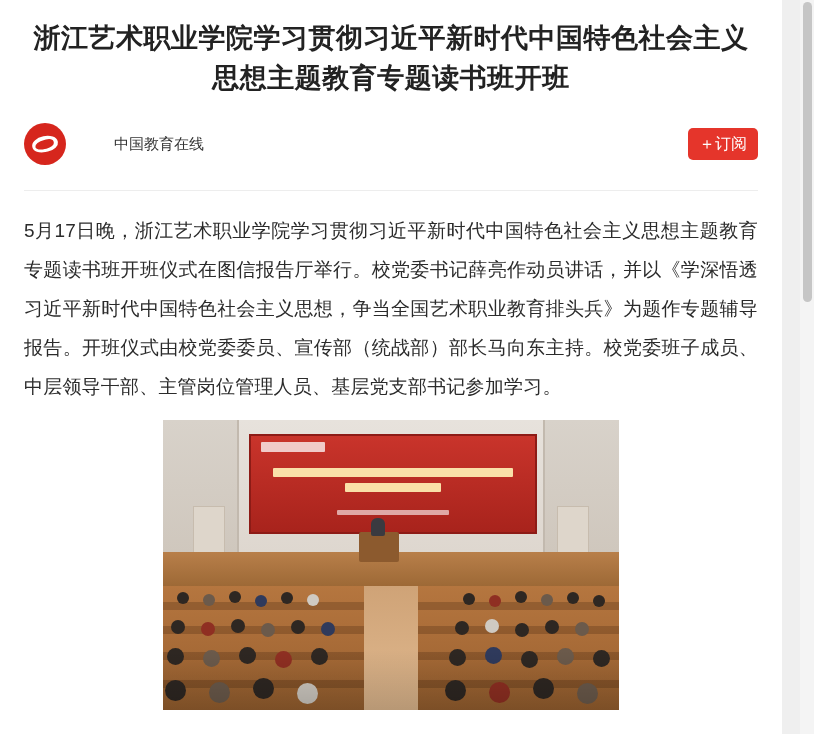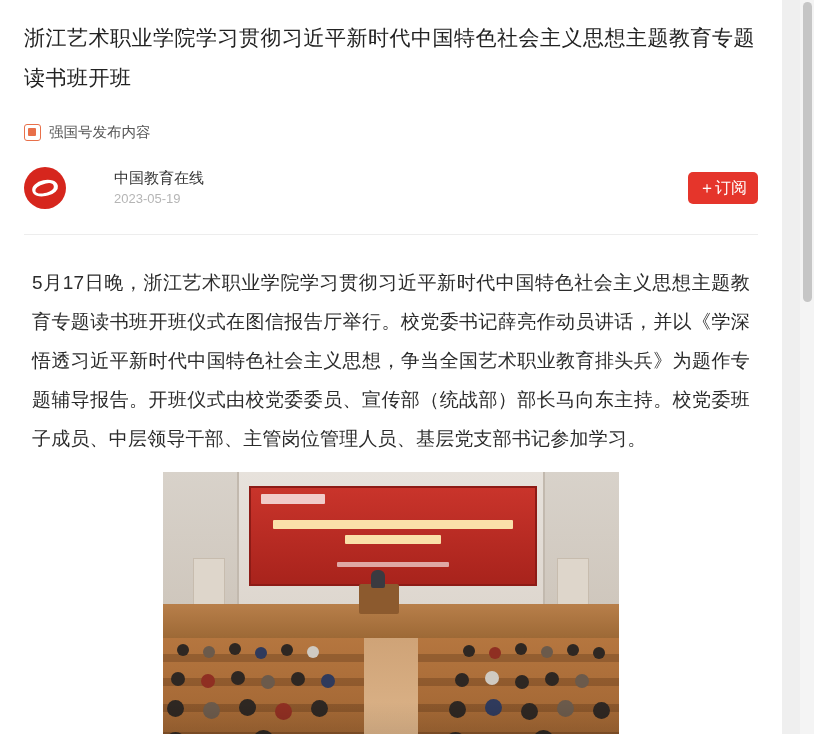--- a/index.html
+++ b/index.html
@@ -25,25 +25,26 @@
     top: 0;
     width: 782px;
     min-height: 734px;
     background: #ffffff;
     box-sizing: border-box;
     padding: 0 24px;
   }
   .article-title {
     margin: 0;
     padding: 18px 0 0 0;
-    font-size: 21px;
+    font-size: 27px;
     line-height: 40px;
-    font-weight: normal;
+    font-weight: bold;
     color: #222222;
     letter-spacing: 0.5px;
+    text-align: center;
   }
   .badge-row {
     display: flex;
     align-items: center;
     margin-top: 24px;
     height: 20px;
   }
   .badge-icon {
     width: 17px;
     height: 17px;
@@ -139,21 +140,21 @@
     padding: 0;
     font-family: "Liberation Sans", sans-serif;
   }
   .divider {
     margin-top: 22px;
     height: 1px;
     background: #ededed;
     width: 100%;
   }
   .body-text {
-    margin: 8px;
+    margin: 0;
     padding-top: 20px;
     font-size: 19px;
     line-height: 39px;
     color: #2b2b2b;
     text-align: justify;
     letter-spacing: 0.2px;
   }
   .figure {
     margin: 14px auto 0 auto;
     width: 456px;
@@ -296,32 +297,27 @@
   }
 </style>
 </head>
 <body>
 
 <div class="page">
   <div class="card">
 
     <h1 class="article-title">浙江艺术职业学院学习贯彻习近平新时代中国特色社会主义思想主题教育专题读书班开班</h1>
 
-    <div class="badge-row">
-      <span class="badge-icon"></span>
-      <span class="badge-text">强国号发布内容</span>
-    </div>
 
     <div class="source-row">
       <div class="avatar">
         <span class="swoosh"></span>
       </div>
       <div class="source-meta">
         <span class="source-name">中国教育在线</span>
-        <span class="source-date">2023-05-19</span>
       </div>
       <button class="subscribe-btn">＋订阅</button>
     </div>
 
     <div class="divider"></div>
 
     <p class="body-text">5月17日晚，浙江艺术职业学院学习贯彻习近平新时代中国特色社会主义思想主题教育专题读书班开班仪式在图信报告厅举行。校党委书记薛亮作动员讲话，并以《学深悟透习近平新时代中国特色社会主义思想，争当全国艺术职业教育排头兵》为题作专题辅导报告。开班仪式由校党委委员、宣传部（统战部）部长马向东主持。校党委班子成员、中层领导干部、主管岗位管理人员、基层党支部书记参加学习。</p>
 
     <div class="figure">
       <div class="photo-wall"></div>

